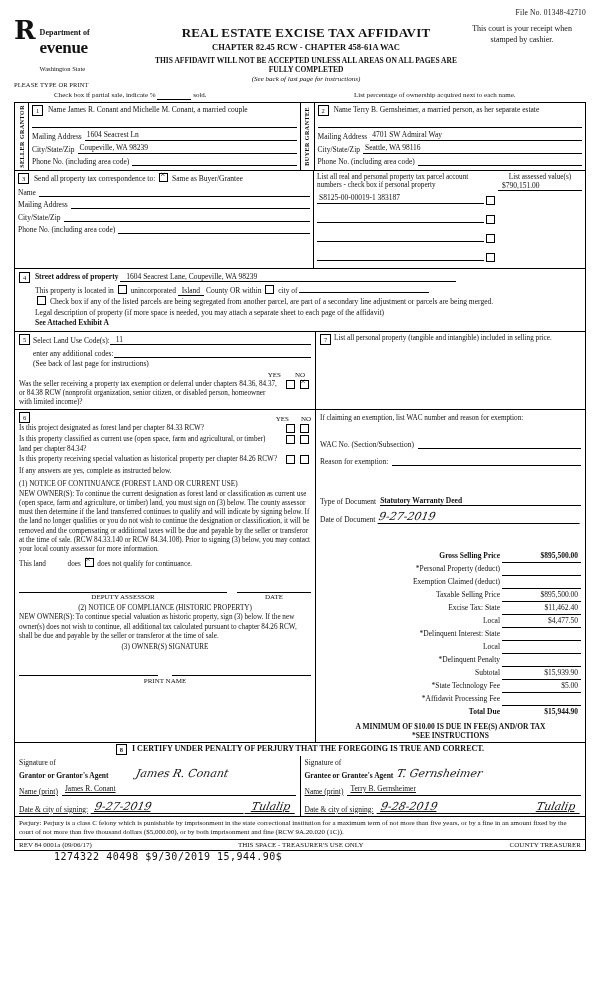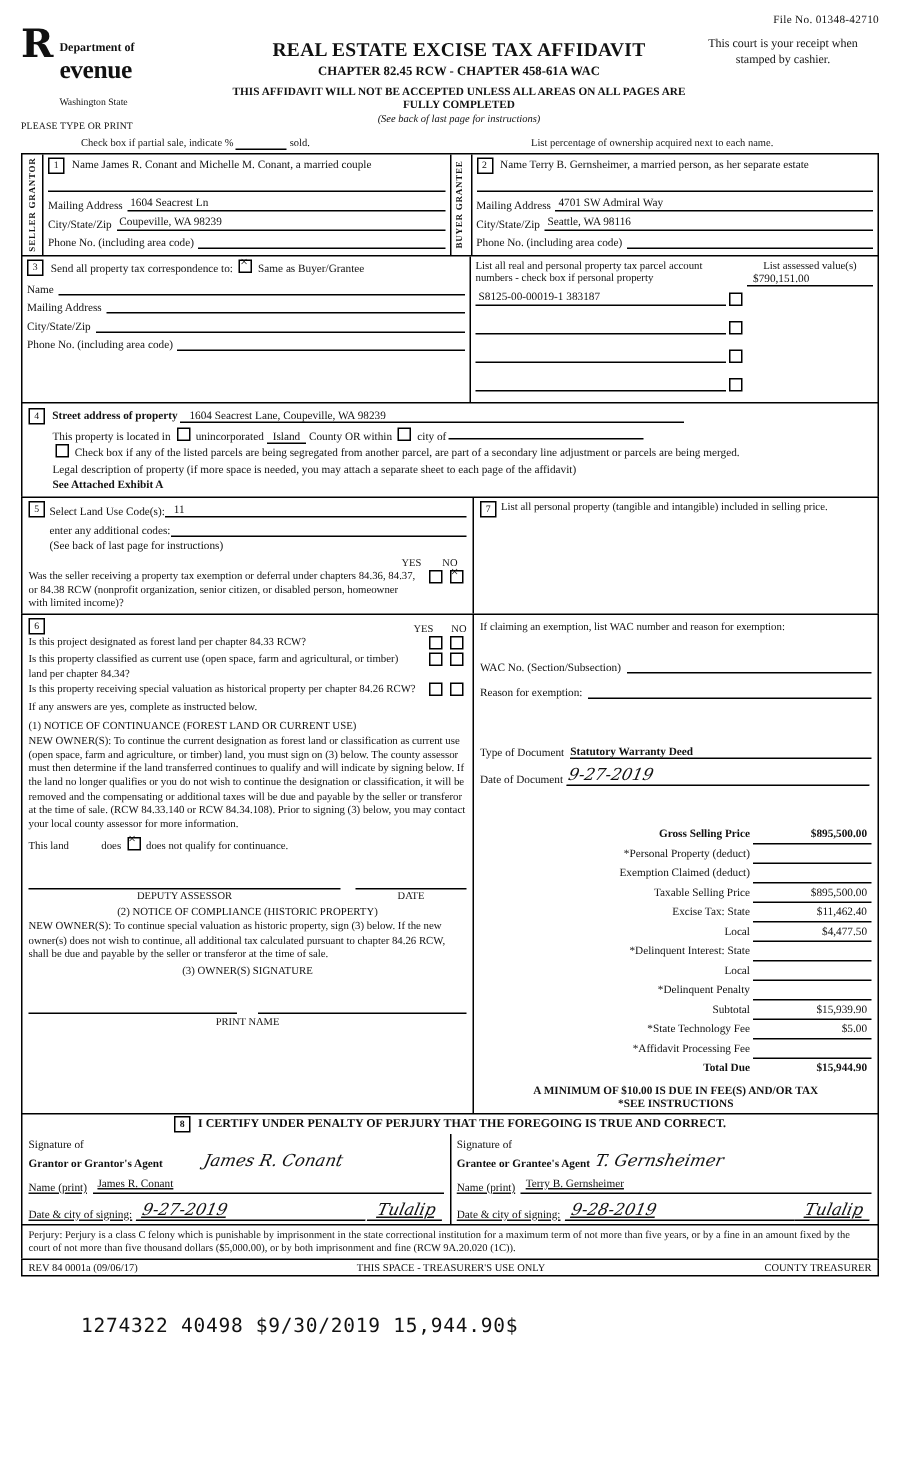--- a/index.html
+++ b/index.html
@@ -71,21 +71,21 @@
   .cert{border:1px solid #000;border-bottom:none;}
   .cert .head{font-size:8px;font-weight:bold;text-align:center;padding:1px 0;}
   .cert .body{display:flex;}
   .cert .half{flex:1;padding:2px 4px;}
   .cert .half.left{border-right:1px solid #000;}
   .sigrow{display:flex;align-items:flex-end;font-size:7.5px;margin-top:4px;text-decoration:underline;}
   .sigrow .sl{flex:1;border-bottom:1px solid #000;min-height:11px;position:relative;}
   .script{font-family:"DejaVu Serif",serif;font-style:italic;font-size:11px;transform:skewX(-12deg);}
   .perj{border:1px solid #000;border-bottom:none;font-size:7px;padding:2px 4px;line-height:9px;}
   .footrow{display:flex;font-size:7px;border:1px solid #000;padding:1px 4px;justify-content:space-between;}
-  .stamp{font-family:"DejaVu Sans Mono",monospace;font-size:13px;margin-top:26px;padding-left:40px;letter-spacing:0.5px;}
+  .stamp{font-family:"DejaVu Sans Mono",monospace;font-size:10px;padding-left:40px;letter-spacing:0.5px;}
 </style>
 </head>
 <body>
 
 <div class="page">
 
   <div class="fileno">
     <span>File No.</span>
     <span>01348-42710</span>
   </div>

